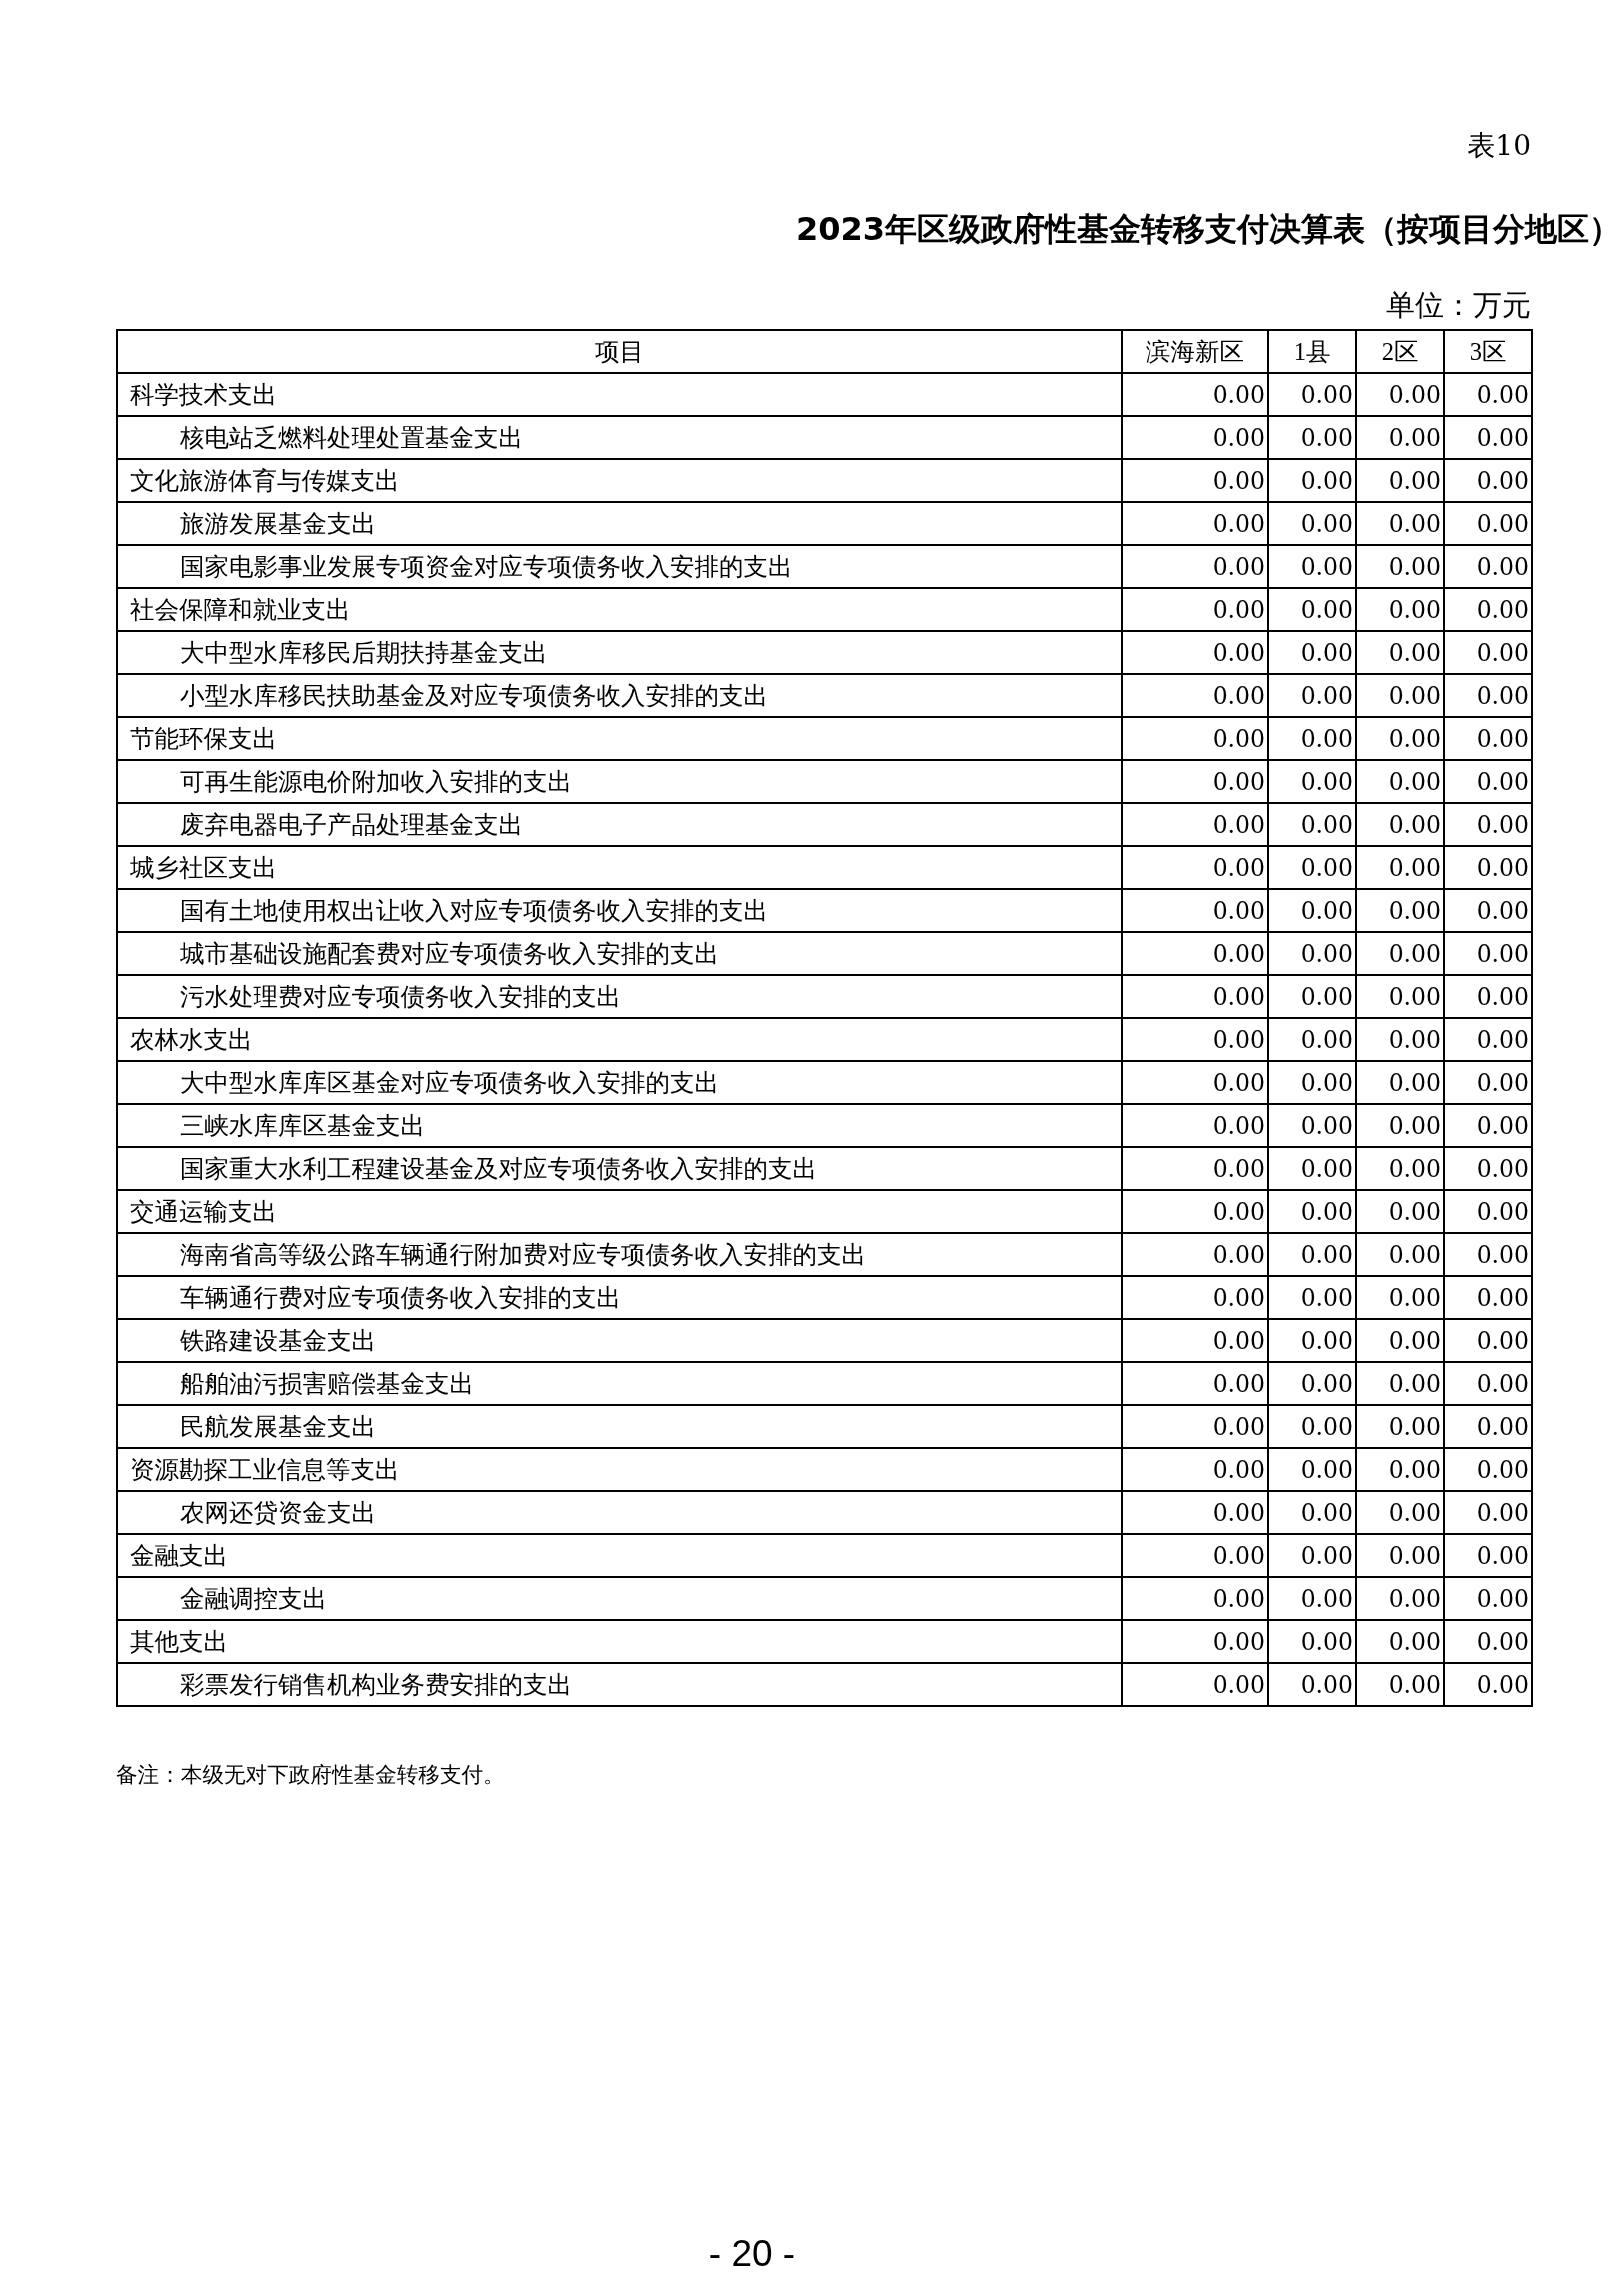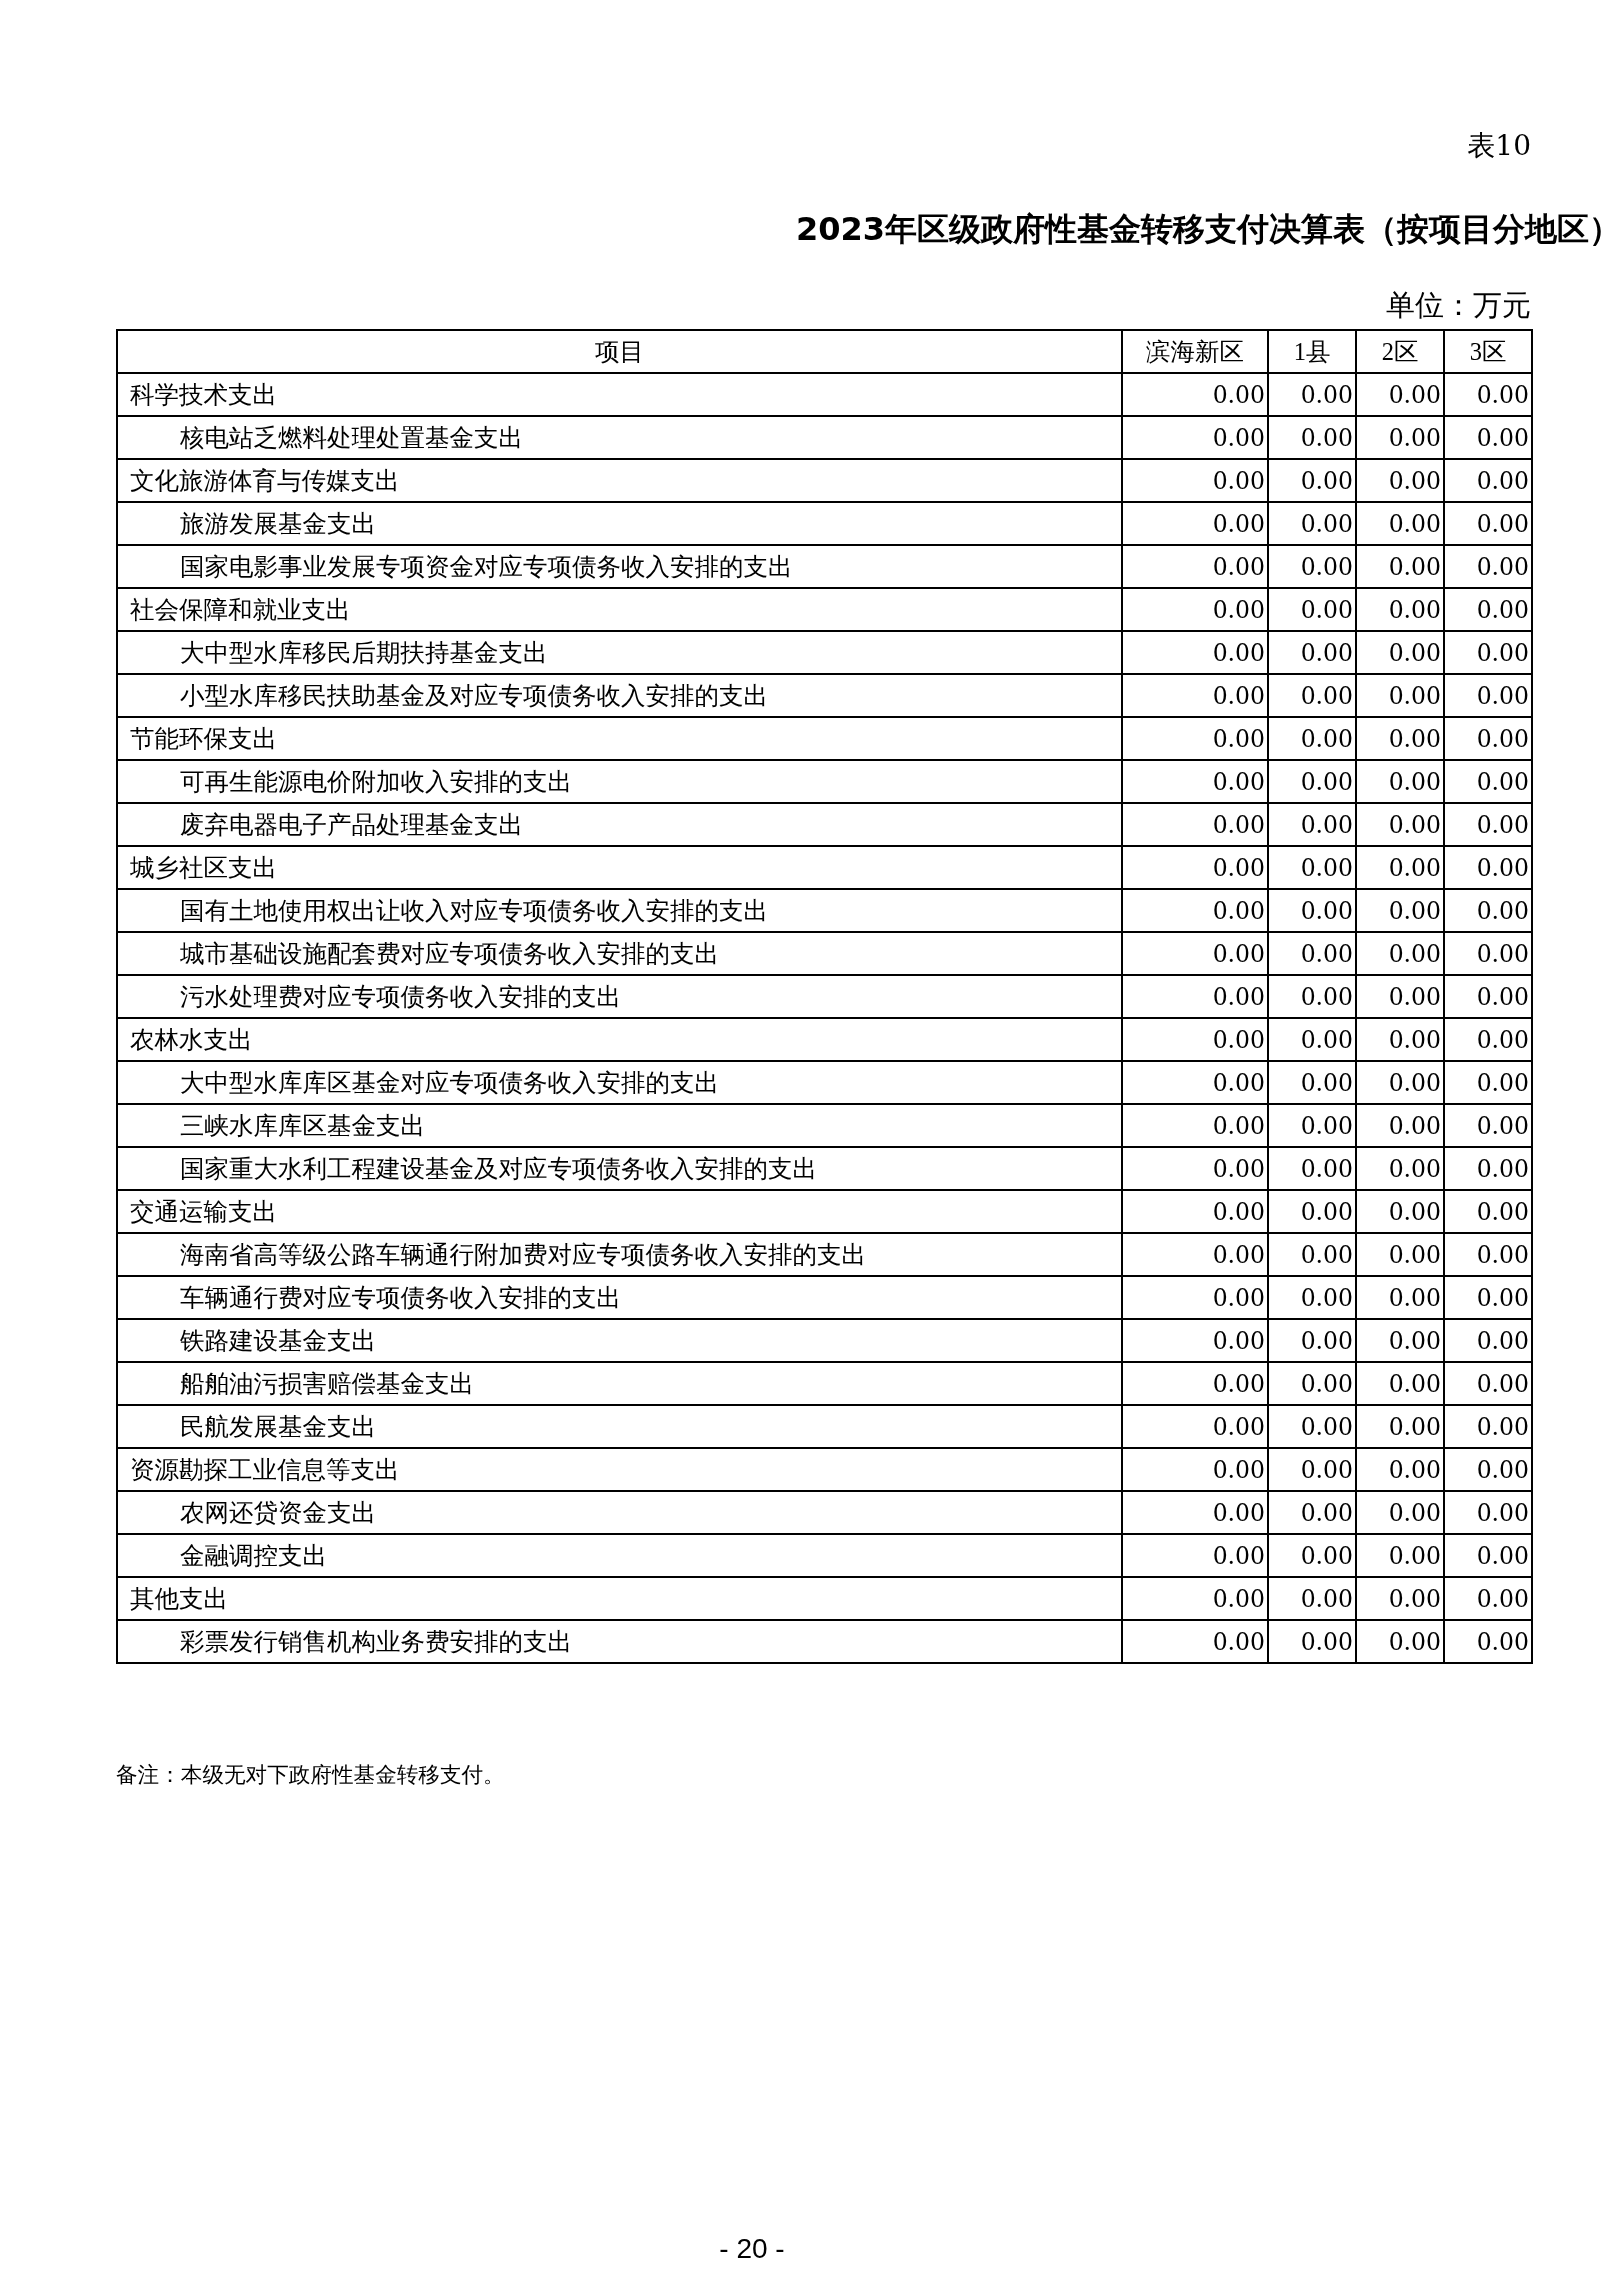--- a/index.html
+++ b/index.html
@@ -34,21 +34,21 @@
   col.c-item { width: 1005px; }
   col.c-a { width: 146px; }
   col.c-b { width: 88px; }
   col.c-c { width: 88px; }
   col.c-d { width: 88px; }
   .note {
     position: absolute; left: 116px; top: 1760px; font-size: 21.6px;
   }
   .page-no {
     position: absolute; left: 0; width: 1504px; top: 2233px; text-align: center;
-    font-size: 28px; font-family: "Liberation Sans", "DejaVu Sans", sans-serif;
+    font-size: 37px; font-family: "Liberation Sans", "DejaVu Sans", sans-serif;
   }
 </style>
 </head>
 <body>
 
 <div class="table-no">表10</div>
 <div class="title">2023年区级政府性基金转移支付决算表（按项目分地区）</div>
 <div class="unit">单位：万元</div>
 
 <table class="fund">
@@ -252,20 +252,27 @@
         <td class="num">0.00</td>
       </tr>
       <tr>
         <td class="item sub">农网还贷资金支出</td>
         <td class="num">0.00</td>
         <td class="num">0.00</td>
         <td class="num">0.00</td>
         <td class="num">0.00</td>
       </tr>
       <tr>
+        <td class="item">金融支出</td>
+        <td class="num">0.00</td>
+        <td class="num">0.00</td>
+        <td class="num">0.00</td>
+        <td class="num">0.00</td>
+      </tr>
+      <tr>
         <td class="item sub">金融调控支出</td>
         <td class="num">0.00</td>
         <td class="num">0.00</td>
         <td class="num">0.00</td>
         <td class="num">0.00</td>
       </tr>
       <tr>
         <td class="item">其他支出</td>
         <td class="num">0.00</td>
         <td class="num">0.00</td>

